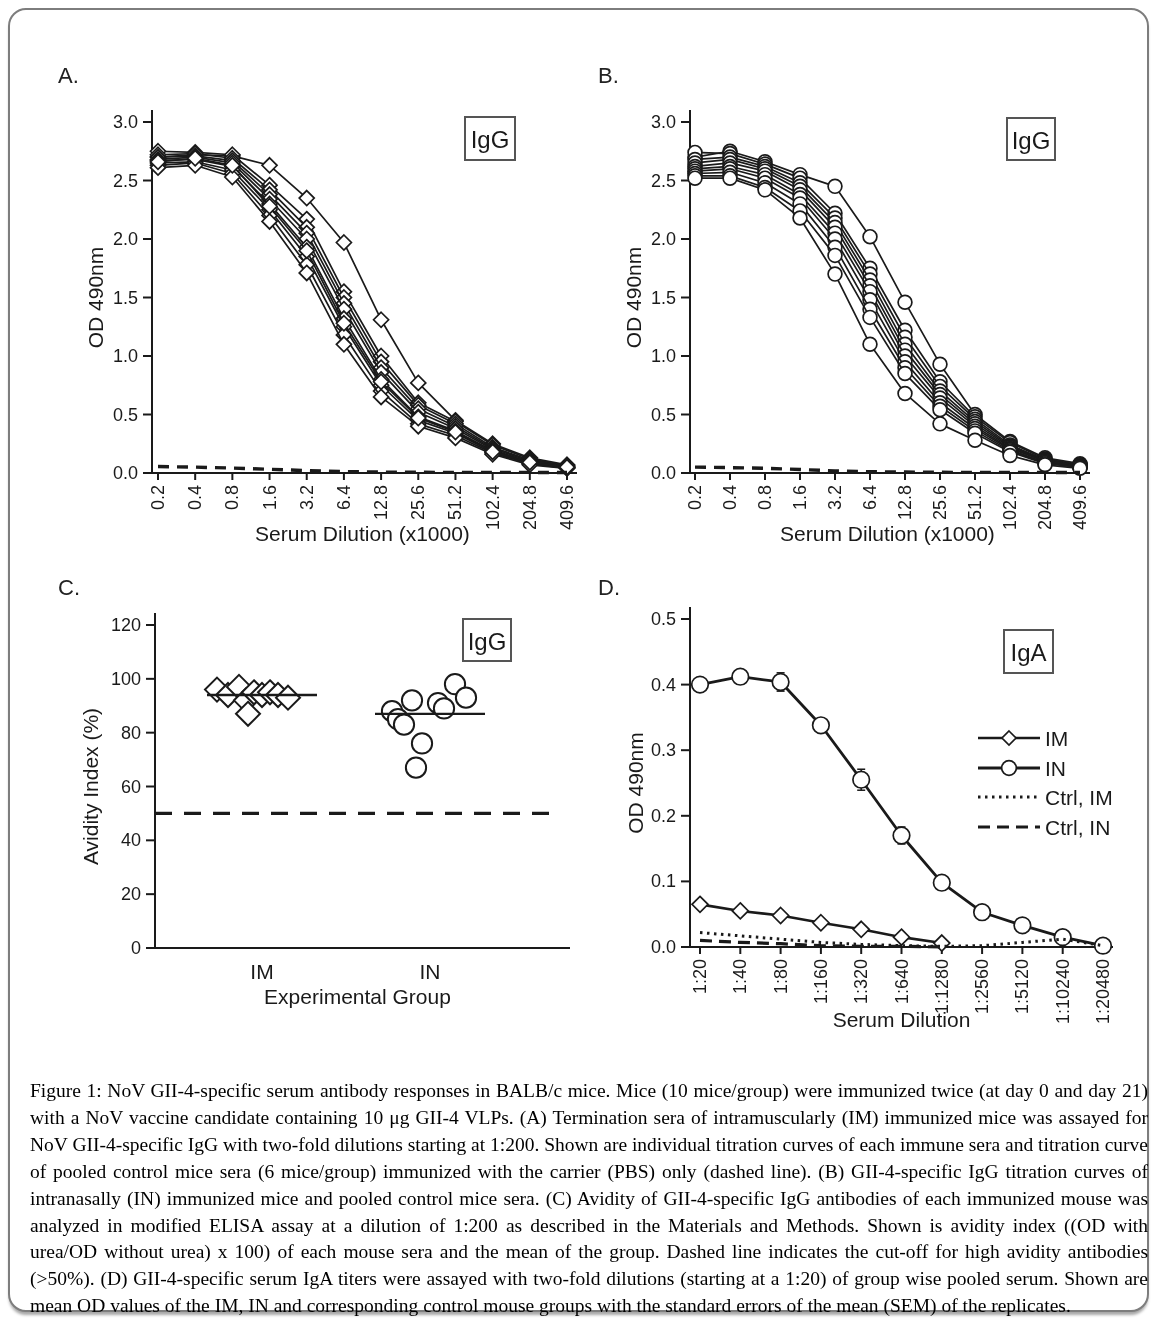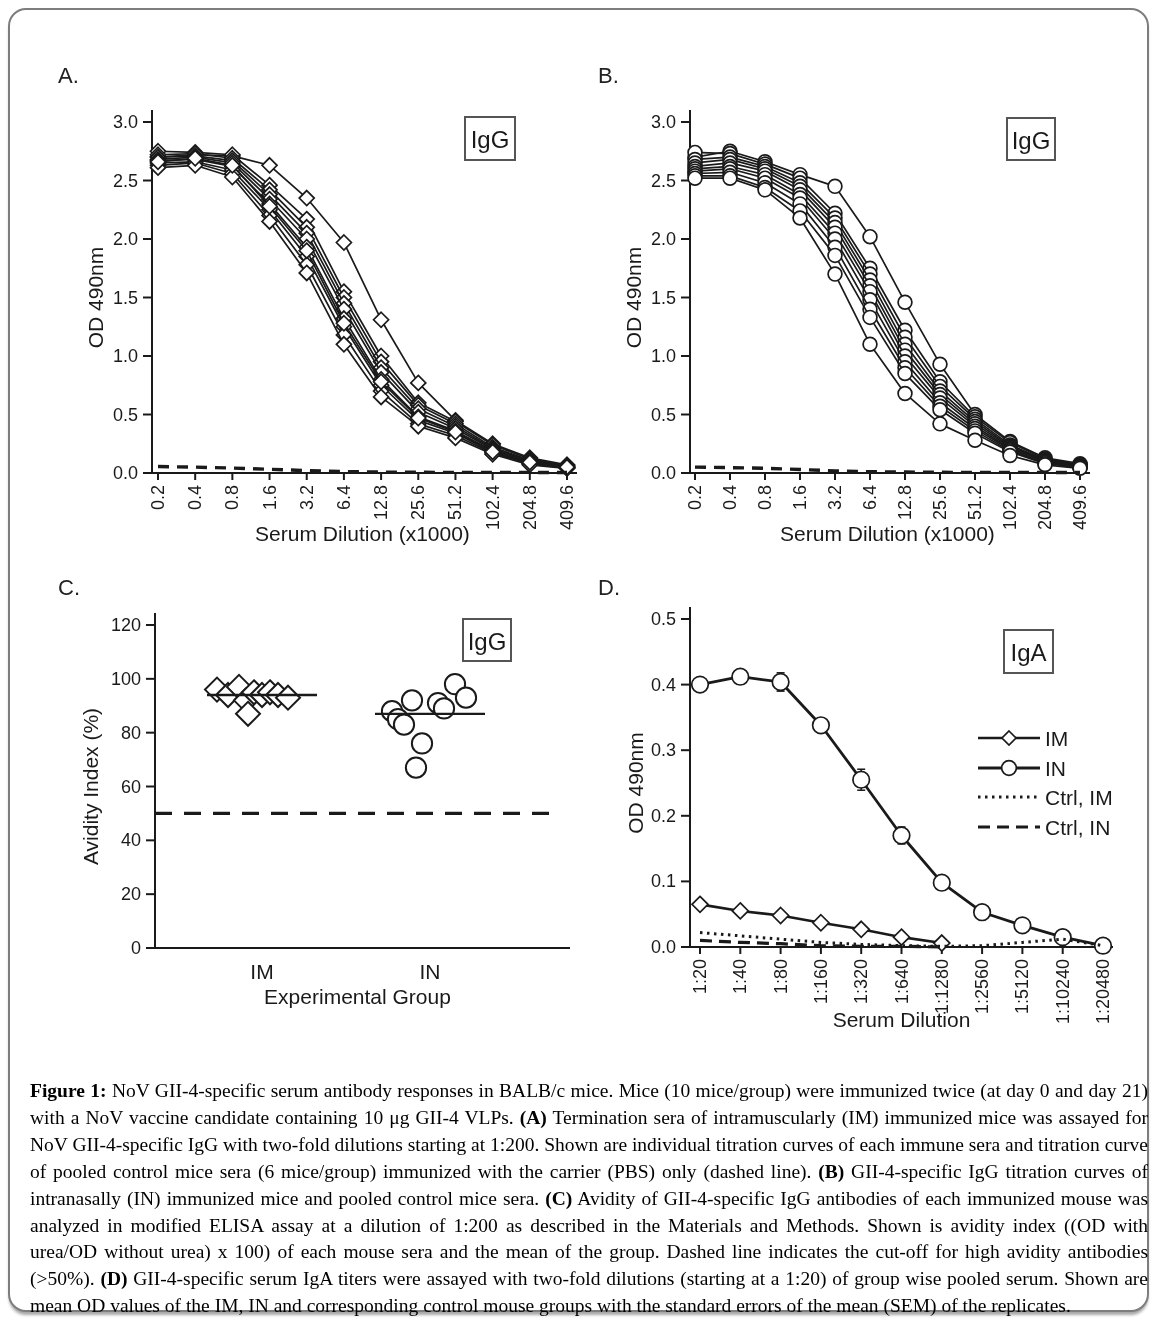--- a/index.html
+++ b/index.html
@@ -19,21 +19,21 @@
   .curve{stroke:#1a1a1a;fill:none;stroke-linejoin:round;}
   .mk{fill:#fff;stroke:#1a1a1a;}
   .err{stroke:#1a1a1a;stroke-width:1.5;}
   .meanline{stroke:#1a1a1a;}
   .tagbox{fill:#fff;stroke:#555;stroke-width:2;}
   .taglabel{font-family:"Liberation Sans",sans-serif;font-size:24px;fill:#1a1a1a;}
   .legendtext{font-family:"Liberation Sans",sans-serif;font-size:21px;fill:#1a1a1a;}
   .caption{position:absolute;left:20px;top:1068px;width:1118px;margin:0;
            font-family:"Liberation Serif",serif;font-size:19.5px;line-height:1.38;
            text-align:justify;color:#000;}
-  .caption b{font-weight:bold;}
+  .caption b{font-weight:normal;}
 </style>
 </head>
 <body>
 
 <div class="frame">
 
   <div class="panel panel-a">
     <span class="letter">A.</span>
     <svg width="545" height="505" viewBox="0 0 545 505">
         <g>

